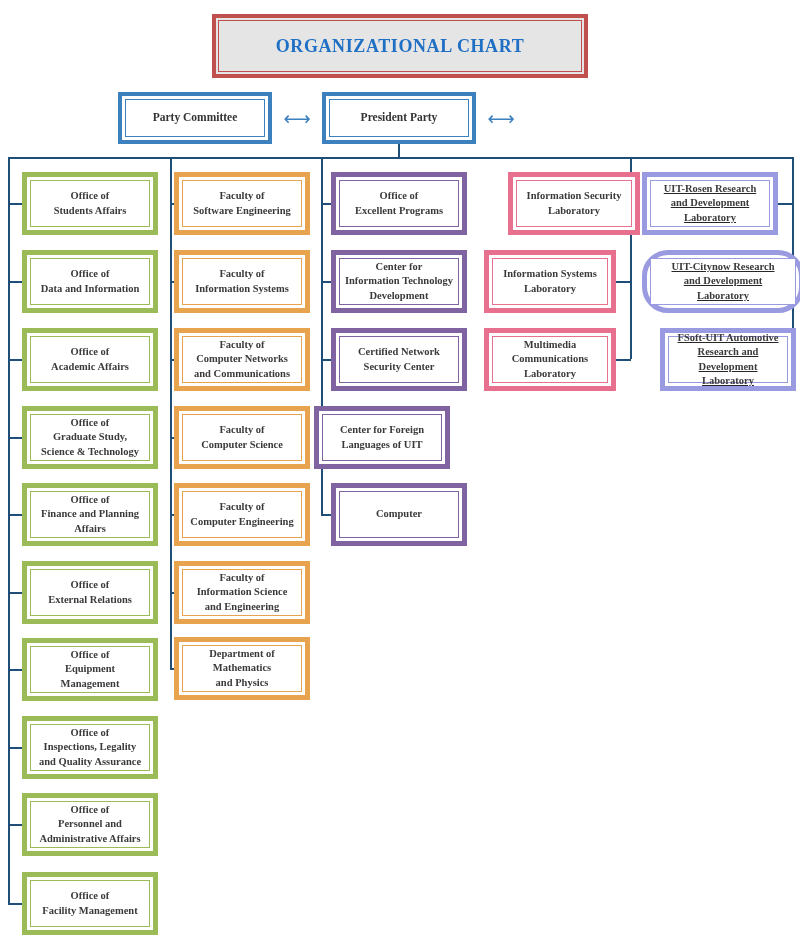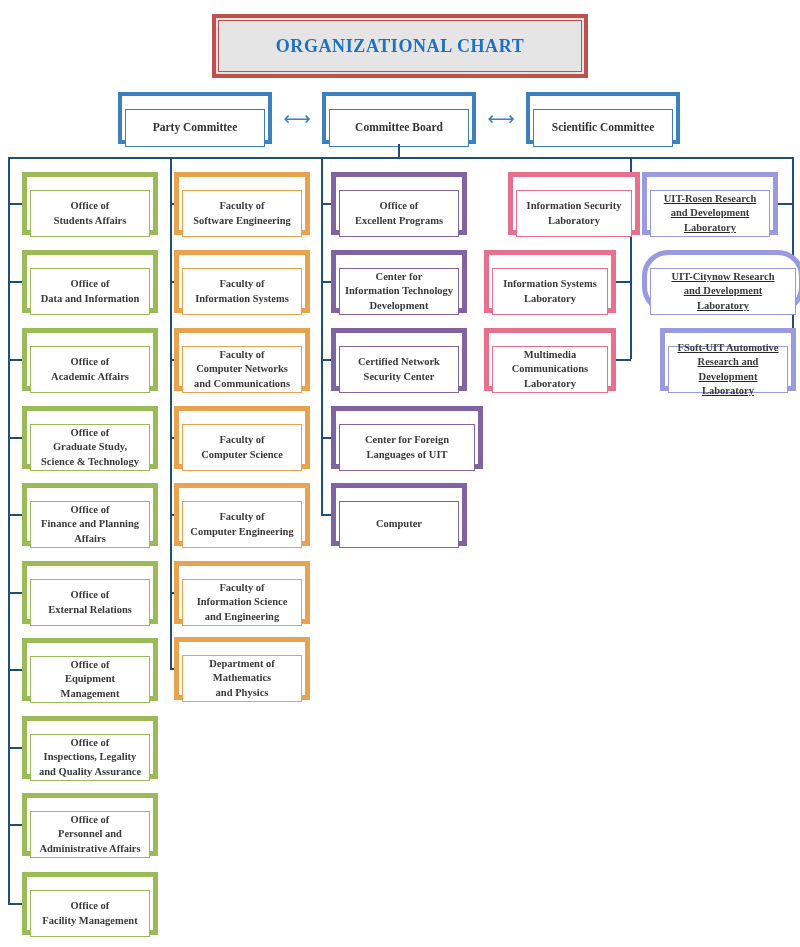--- a/index.html
+++ b/index.html
@@ -60,21 +60,20 @@
   .node > .inner {
     width: 100%;
     height: 100%;
     box-sizing: border-box;
     background: #ffffff;
     display: flex;
     align-items: center;
     justify-content: center;
     text-align: center;
     padding: 2px 3px;
-    margin-top: 10px;
   }
   .node .label {
     font-size: 10.5px;
     font-weight: bold;
     line-height: 1.38;
     color: #3a3a3a;
     text-align: center;
   }
 
   
@@ -126,29 +125,24 @@
   </div>
 
   <div class="node tier1" style="left:118px; top:92px; width:154px; height:52px;">
     <div class="inner">
       <div class="label">Party Committee</div>
     </div>
   </div>
 
   <div class="node tier1" style="left:322px; top:92px; width:154px; height:52px;">
     <div class="inner">
-      <div class="label">Committee Board</div>
+      <div class="label">President Party</div>
     </div>
   </div>
 
-  <div class="node tier1" style="left:526px; top:92px; width:154px; height:52px;">
-    <div class="inner">
-      <div class="label">Scientific Committee</div>
-    </div>
-  </div>
 
   <div class="arrow" style="left:274px; top:109px; width:46px;">⟷</div>
   <div class="arrow" style="left:478px; top:109px; width:46px;">⟷</div>
 
   <div class="conn conn-v" style="left:398px; top:144px; height:14px;"></div>
   <div class="conn conn-h" style="left:8px; top:157px; width:785px;"></div>
 
   <div class="conn conn-v" style="left:8px;   top:157px; height:747px;"></div>
   <div class="conn conn-v" style="left:170px; top:157px; height:511px;"></div>
   <div class="conn conn-v" style="left:321px; top:157px; height:357px;"></div>
@@ -289,21 +283,21 @@
   </div>
 
   <div class="conn conn-h" style="left:321px; top:359px; width:14px;"></div>
   <div class="node c-purple" style="left:331px; top:328px; width:136px; height:63px;">
     <div class="inner">
         <div class="label">Certified Network<br>Security Center</div>
       </div>
   </div>
 
   <div class="conn conn-h" style="left:321px; top:437px; width:14px;"></div>
-  <div class="node c-purple" style="left:331px; top:406px; width:152px; height:63px;">
+  <div class="node c-purple" style="left:314px; top:406px; width:136px; height:63px;">
     <div class="inner">
         <div class="label">Center for Foreign<br>Languages of UIT</div>
       </div>
   </div>
 
   <div class="conn conn-h" style="left:321px; top:514px; width:14px;"></div>
   <div class="node c-purple" style="left:331px; top:483px; width:136px; height:63px;">
     <div class="inner">
         <div class="label">Computer</div>
       </div>

